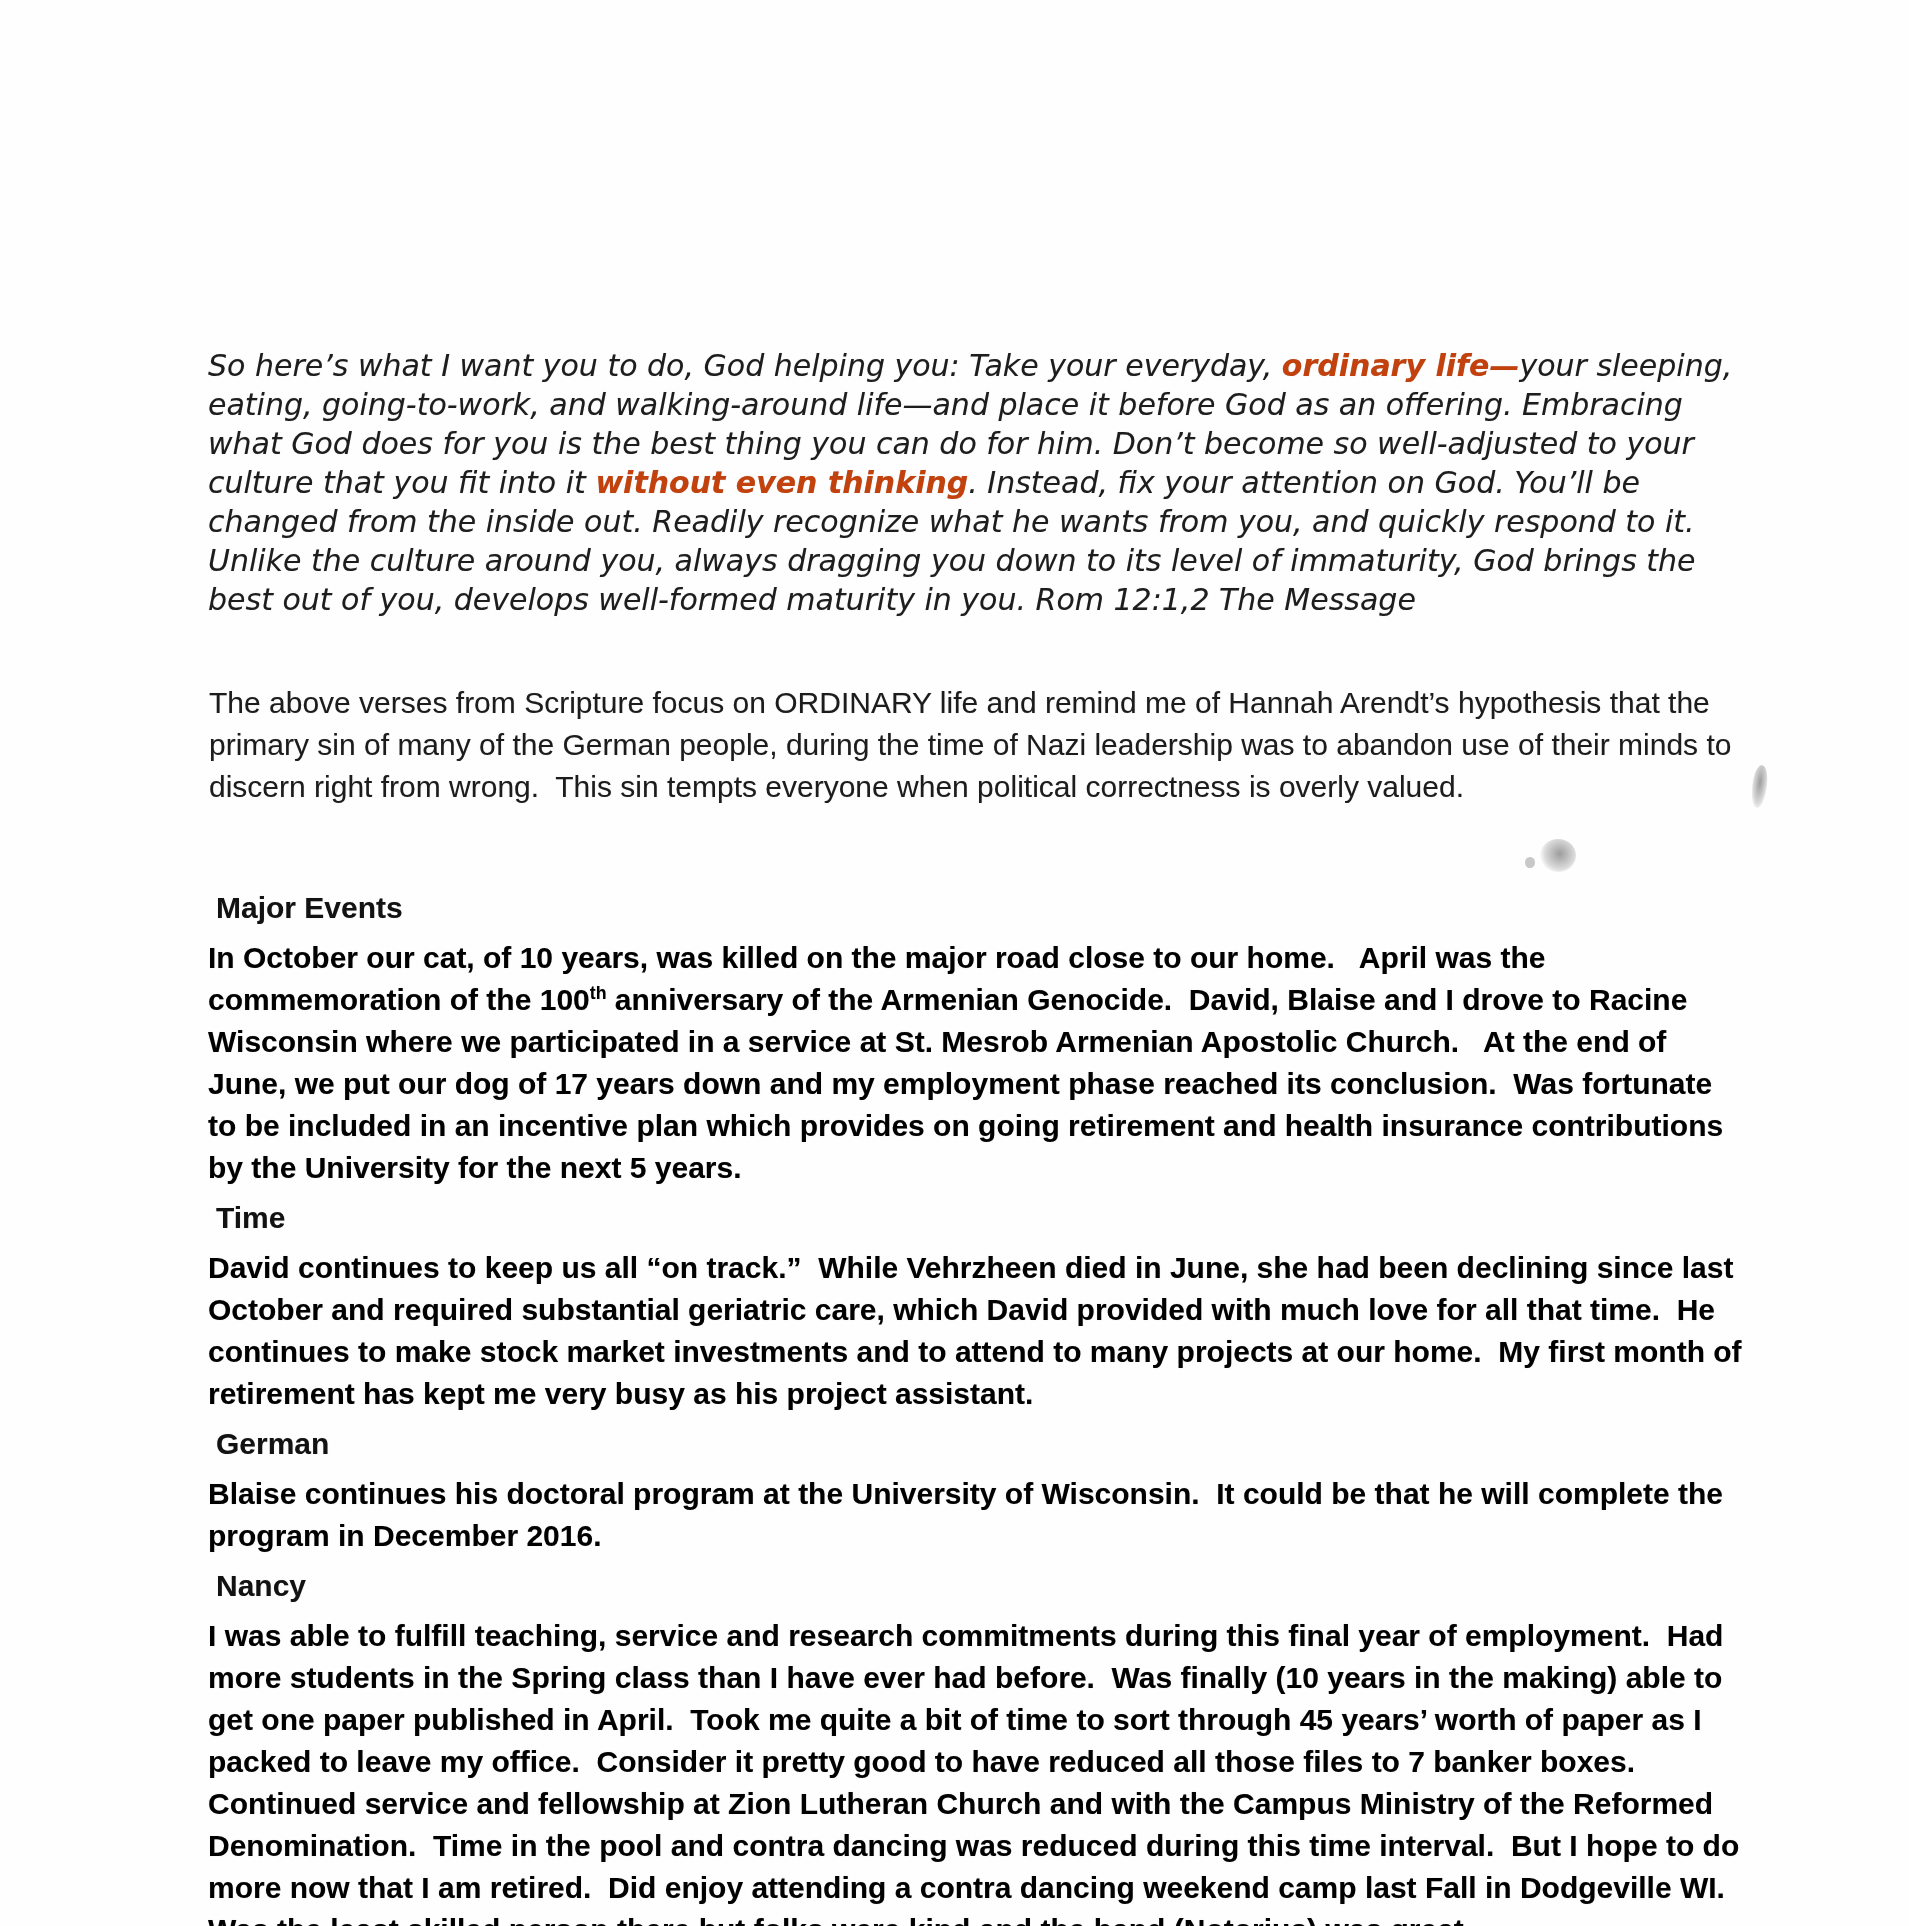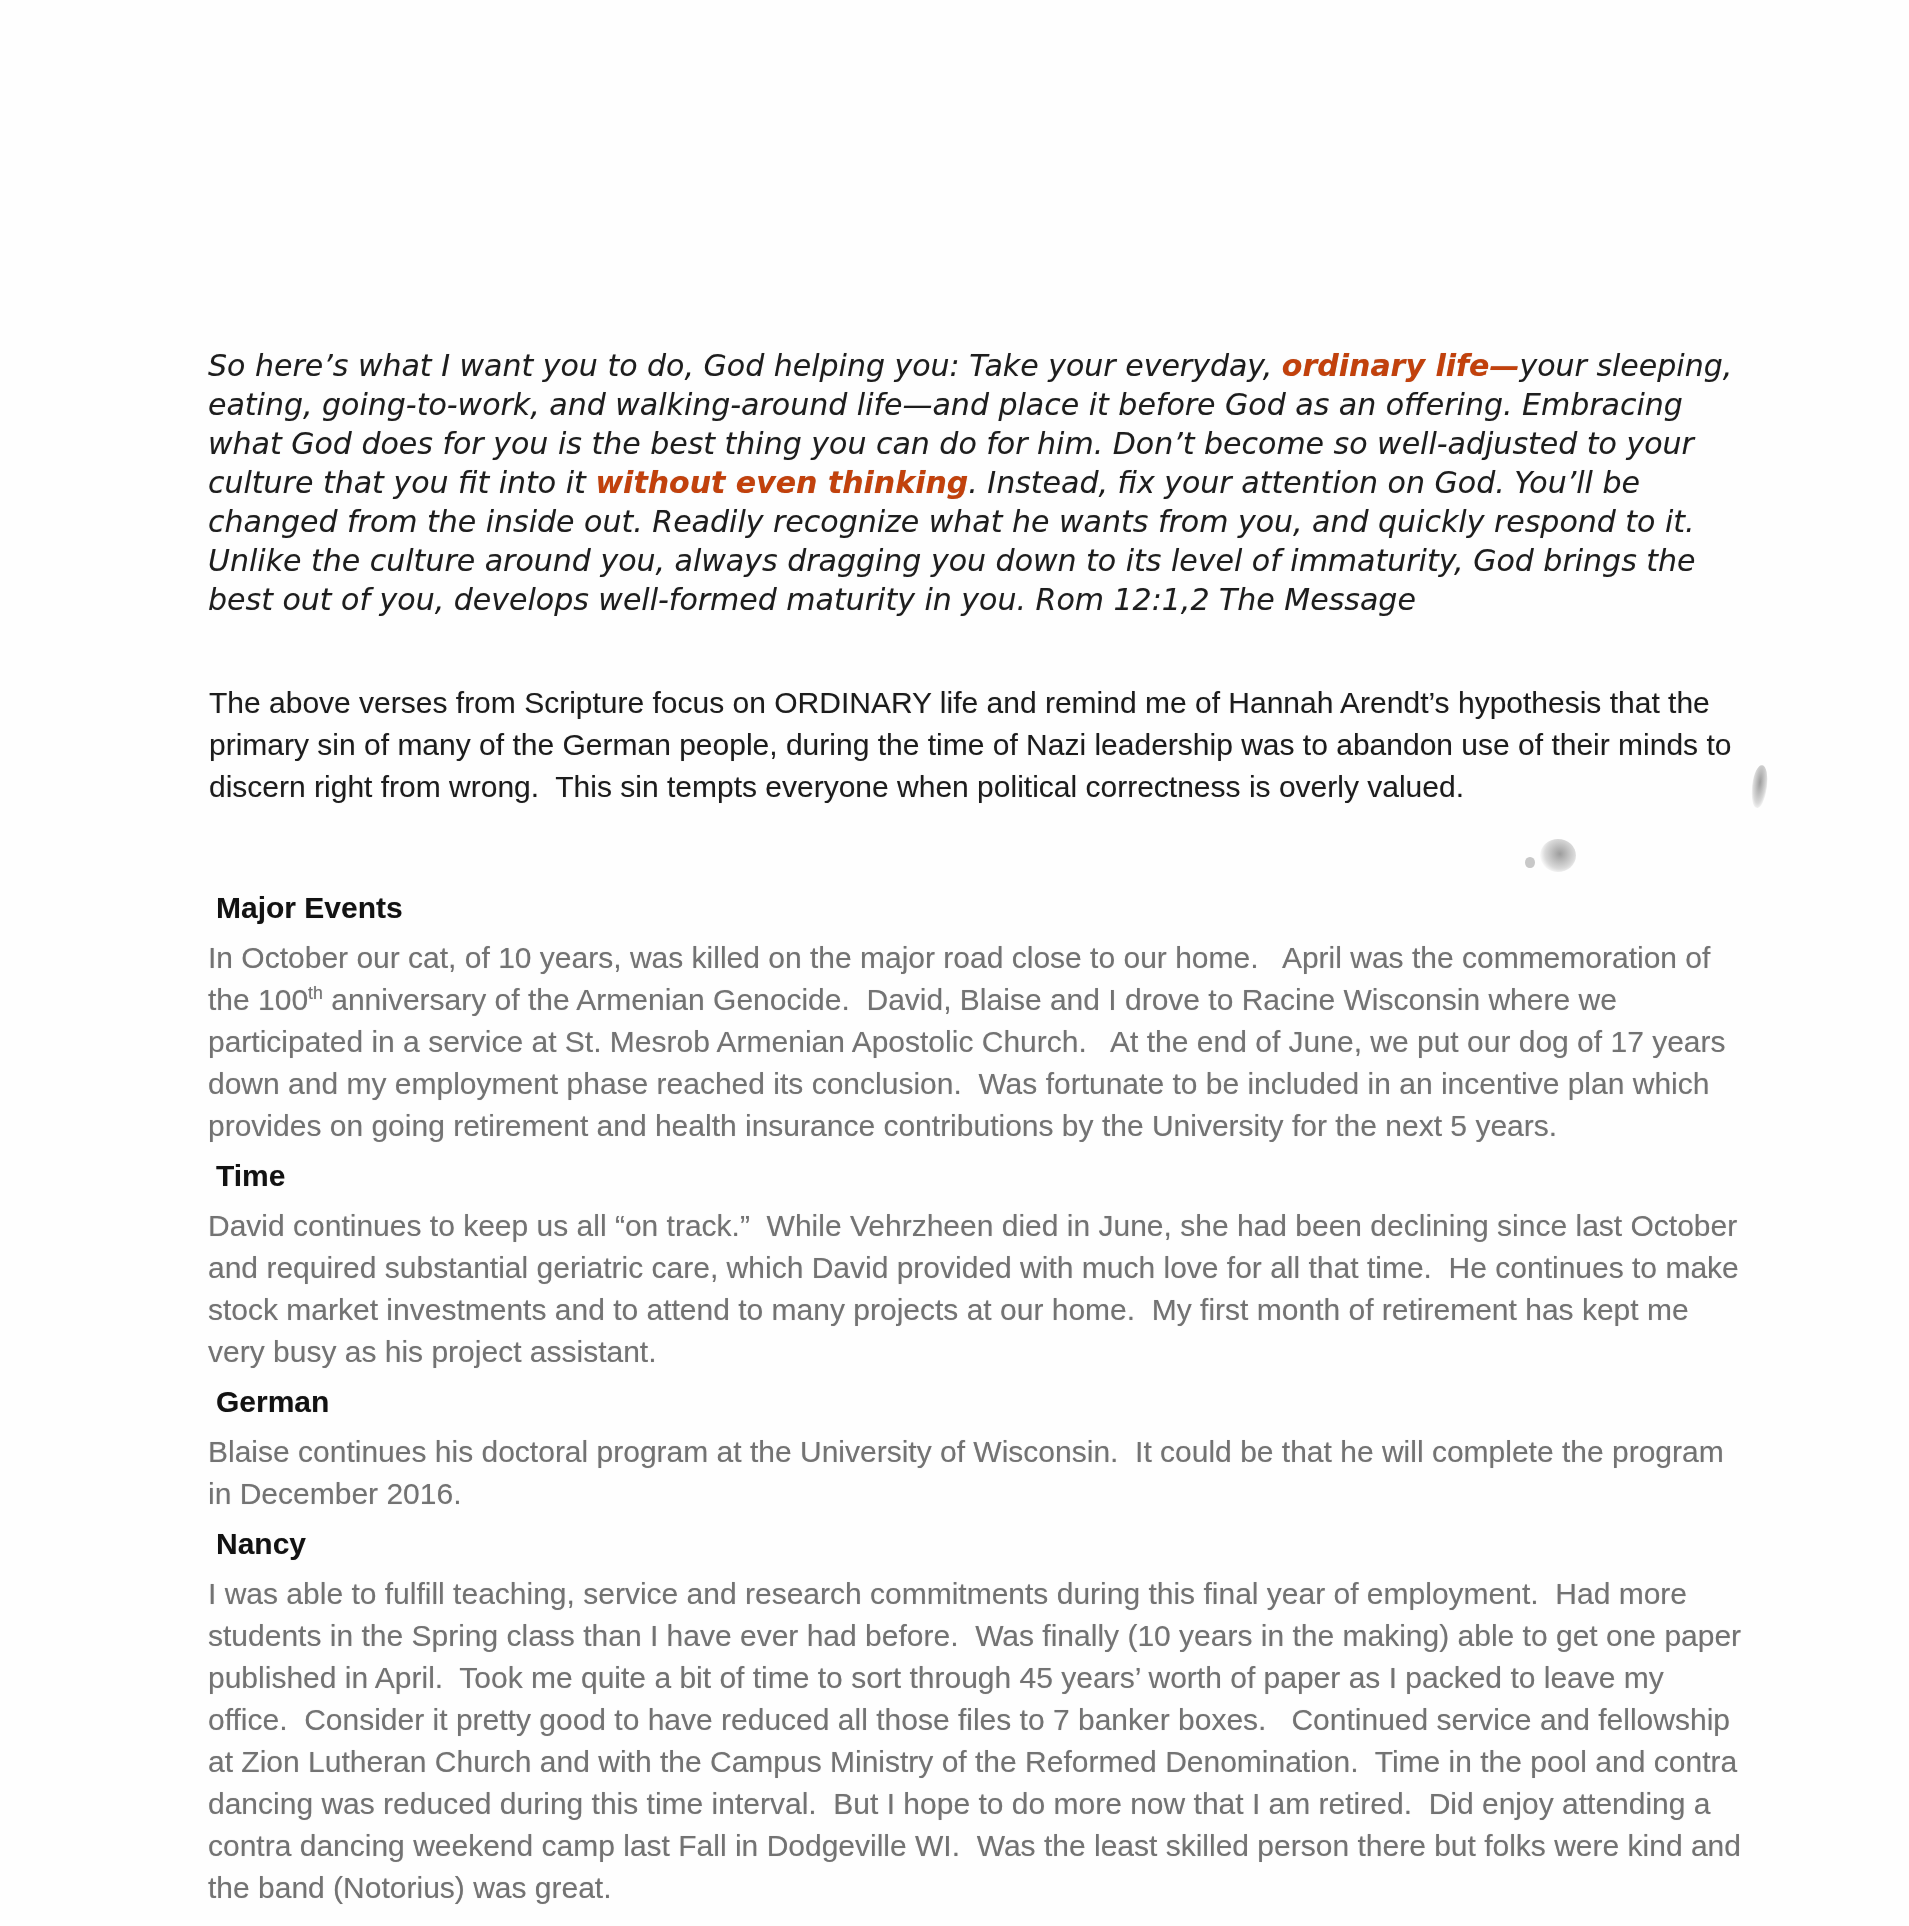--- a/index.html
+++ b/index.html
@@ -66,21 +66,22 @@
   .sections h2 {
     margin: 8px;
     font-size: 30px;
     line-height: 42px;
     font-weight: 700;
     color: #121212;
   }
   .sections p {
     margin: 0;
     white-space: pre-wrap;
-    color: #737373;
+    color: #000000;
+    font-weight: bold;
   }
   sup.ord {
     font-size: 17.7px;
     line-height: 0;
     vertical-align: super;
   }
   
   .smudge-a {
     position: absolute;
     left: 1752px;

